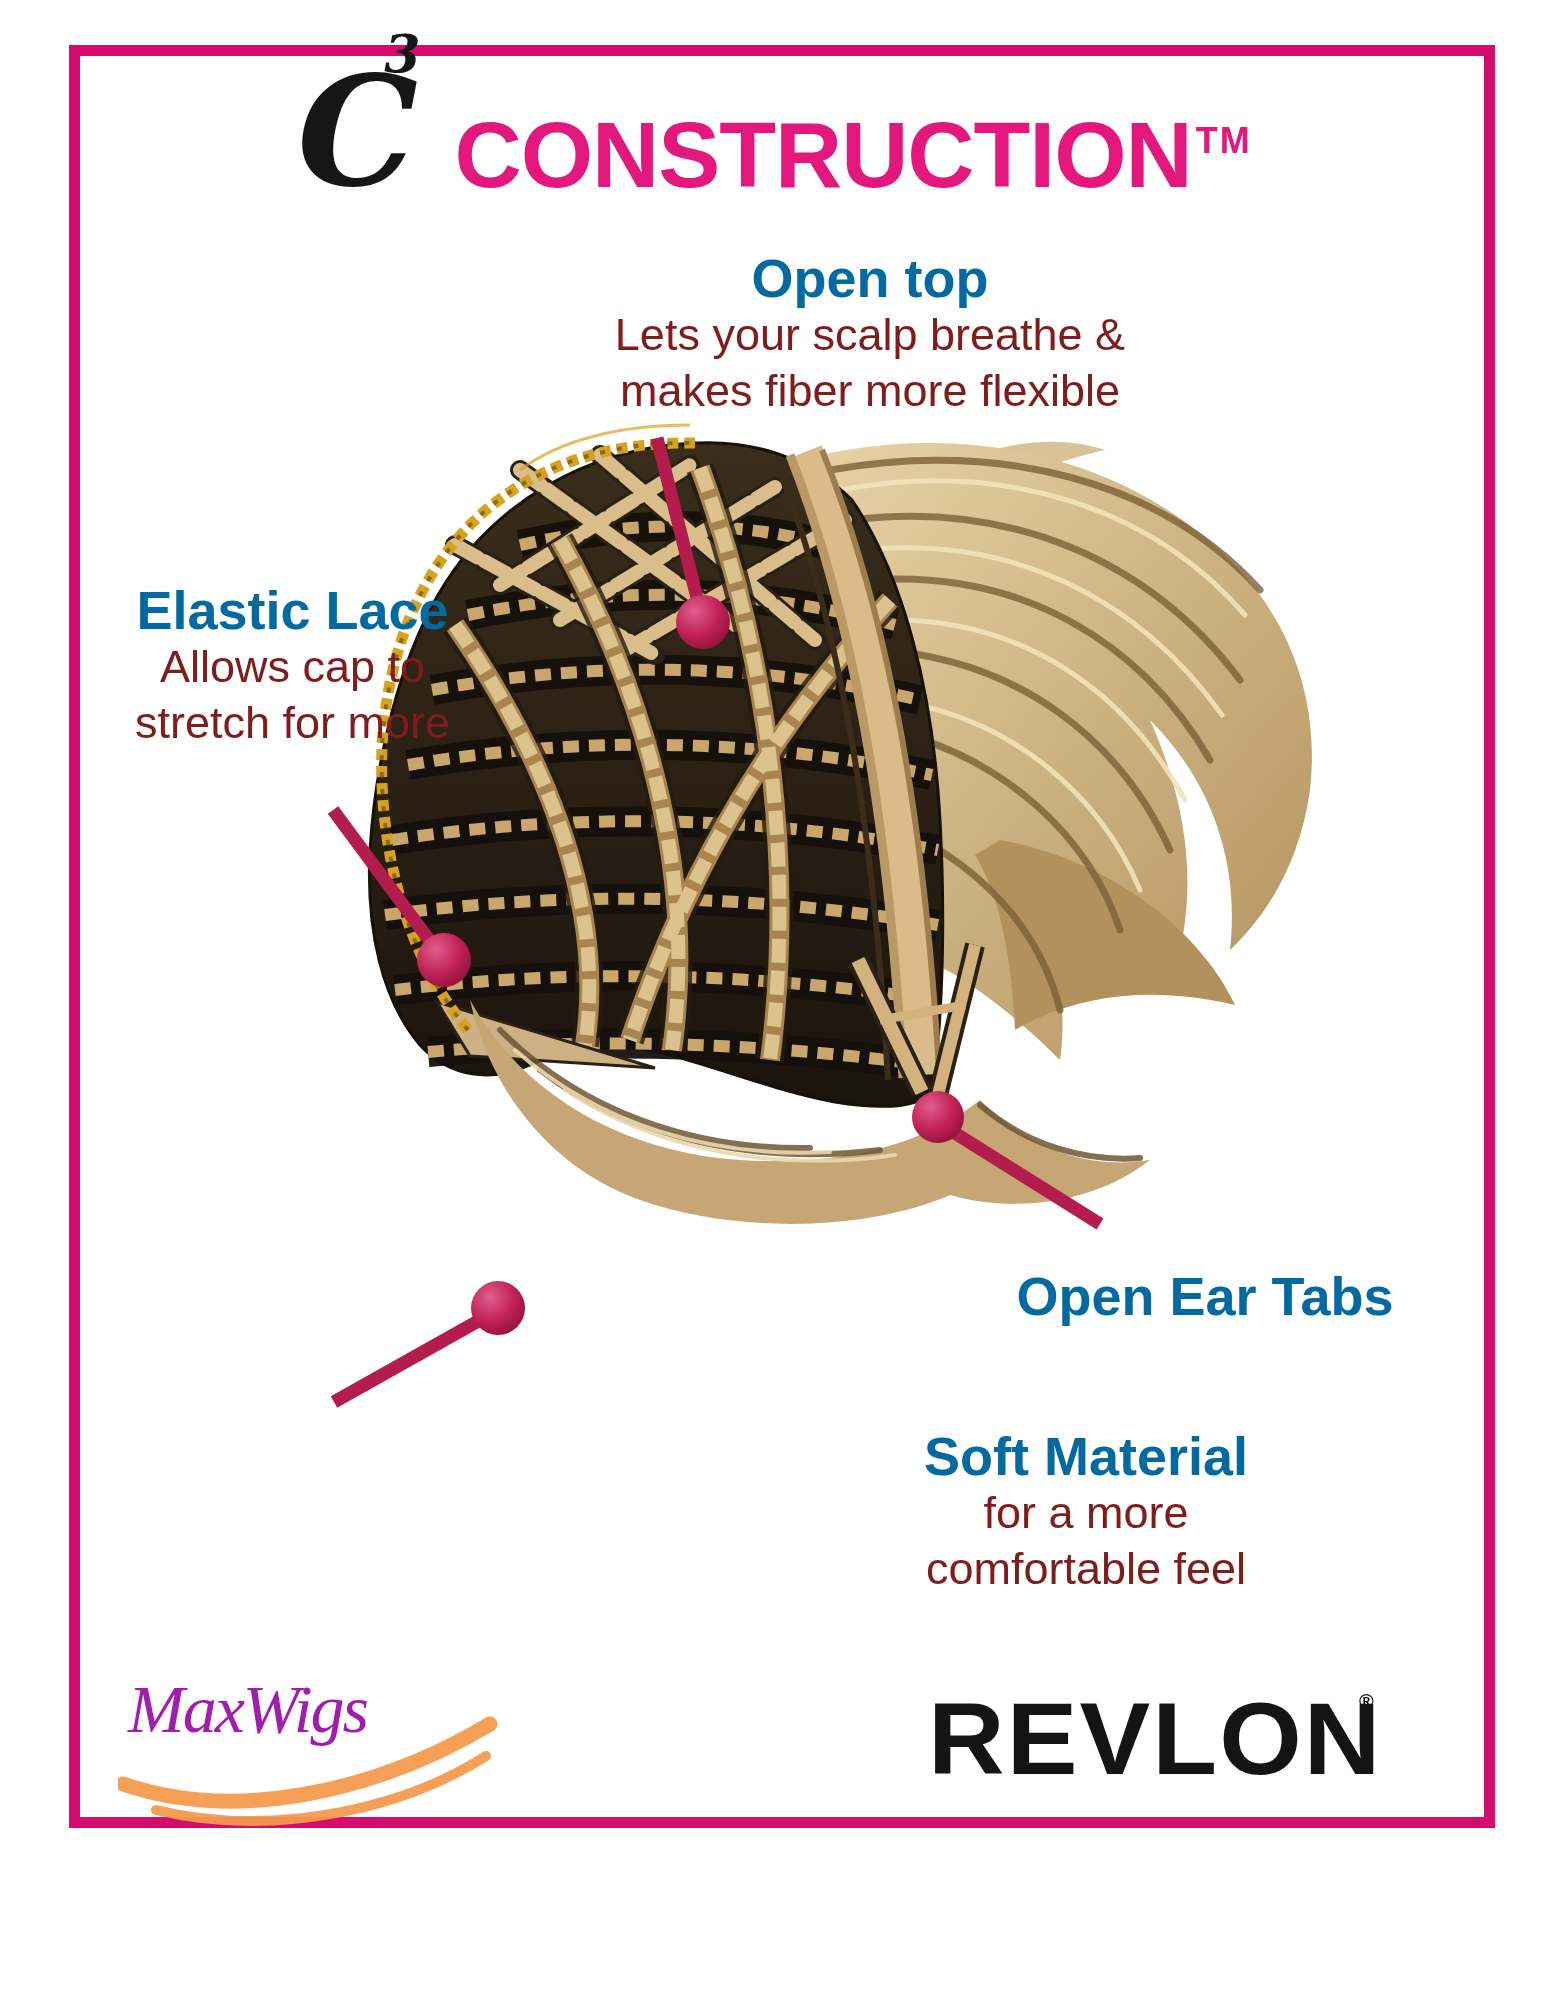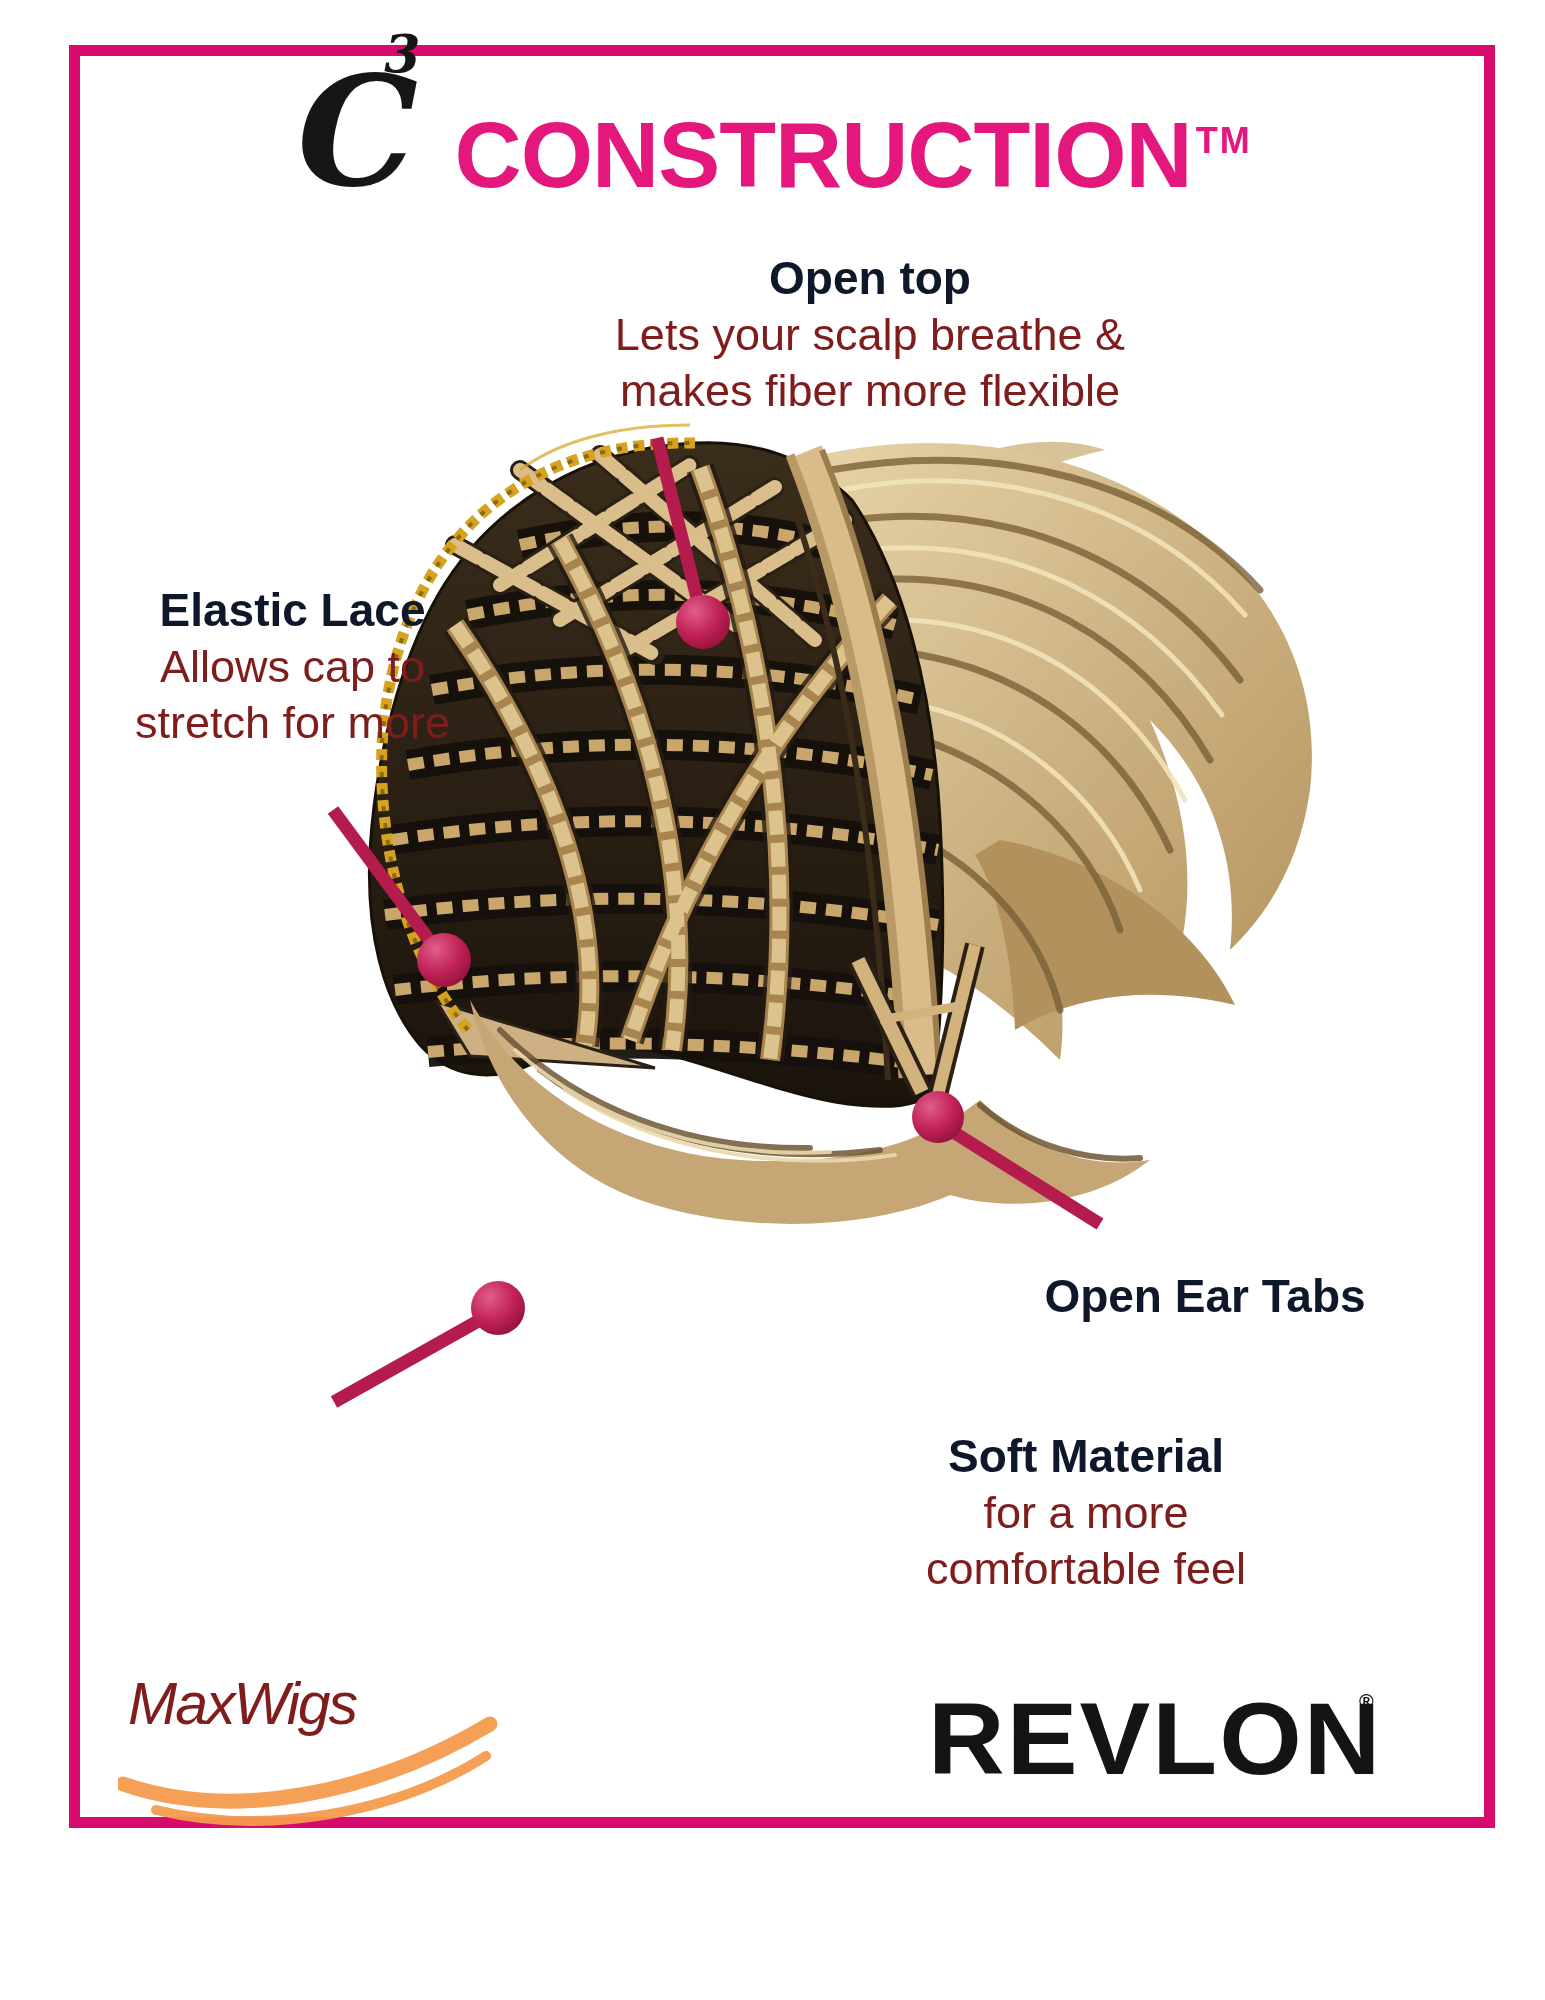--- a/index.html
+++ b/index.html
@@ -14,33 +14,33 @@
           justify-content:center;align-items:center;}
   .logo-c{font-family:"DejaVu Serif",serif;font-style:italic;font-weight:bold;
           font-size:152px;line-height:1;color:#161616;}
   .logo-sup{position:relative;top:-78px;left:-34px;font-family:"DejaVu Serif",serif;
             font-style:italic;font-weight:bold;font-size:52px;color:#161616;}
   .title{font-size:93px;font-weight:bold;letter-spacing:-1px;color:#e3177c;line-height:1.2;margin-top:48px;}
   .tm{font-size:36px;font-weight:bold;color:#e3177c;position:relative;top:-34px;left:4px;letter-spacing:2px;}
 
   
   .co{position:absolute;text-align:center;}
-  .co-heading{font-size:46px;font-weight:bold;line-height:57px;color:#0f172a;}
+  .co-heading{font-size:54px;font-weight:bold;line-height:57px;color:#0369a1;}
   .co-line{font-size:45px;line-height:56px;color:#7f1d1d;}
 
   .open-top{left:520px;top:250px;width:700px;}
   .elastic-lace{left:60px;top:582px;width:465px;}
   .open-ear-tabs{left:955px;top:1268px;width:500px;}
   .smooth-velcro{left:60px;top:1438px;width:625px;}
   .soft-material{left:836px;top:1428px;width:500px;}
 
   
   .maxwigs{position:absolute;left:118px;top:1672px;width:400px;height:155px;}
-  .maxwigs-text{position:absolute;left:10px;top:0;font-family:Liberation Sans, sans-serif;
-                font-style:italic;font-size:59px;line-height:1.1;color:#7f1d1d;letter-spacing:-2px;}
+  .maxwigs-text{position:absolute;left:10px;top:0;font-family:Liberation Serif, serif;
+                font-style:italic;font-size:68px;line-height:1.1;color:#a21caf;letter-spacing:-2px;}
   .maxwigs-swoosh{position:absolute;left:0;top:0;width:400px;height:155px;}
   .revlon{position:absolute;left:928px;top:1688px;white-space:nowrap;}
   .revlon-text{font-size:102px;font-weight:bold;letter-spacing:2px;color:#141414;
                transform:scaleX(1.04);transform-origin:left;display:inline-block;line-height:1;}
   .revlon-reg{font-size:20px;font-weight:bold;color:#141414;vertical-align:top;
               position:relative;top:2px;left:-6px;}
 </style>
 </head>
 <body>
 

